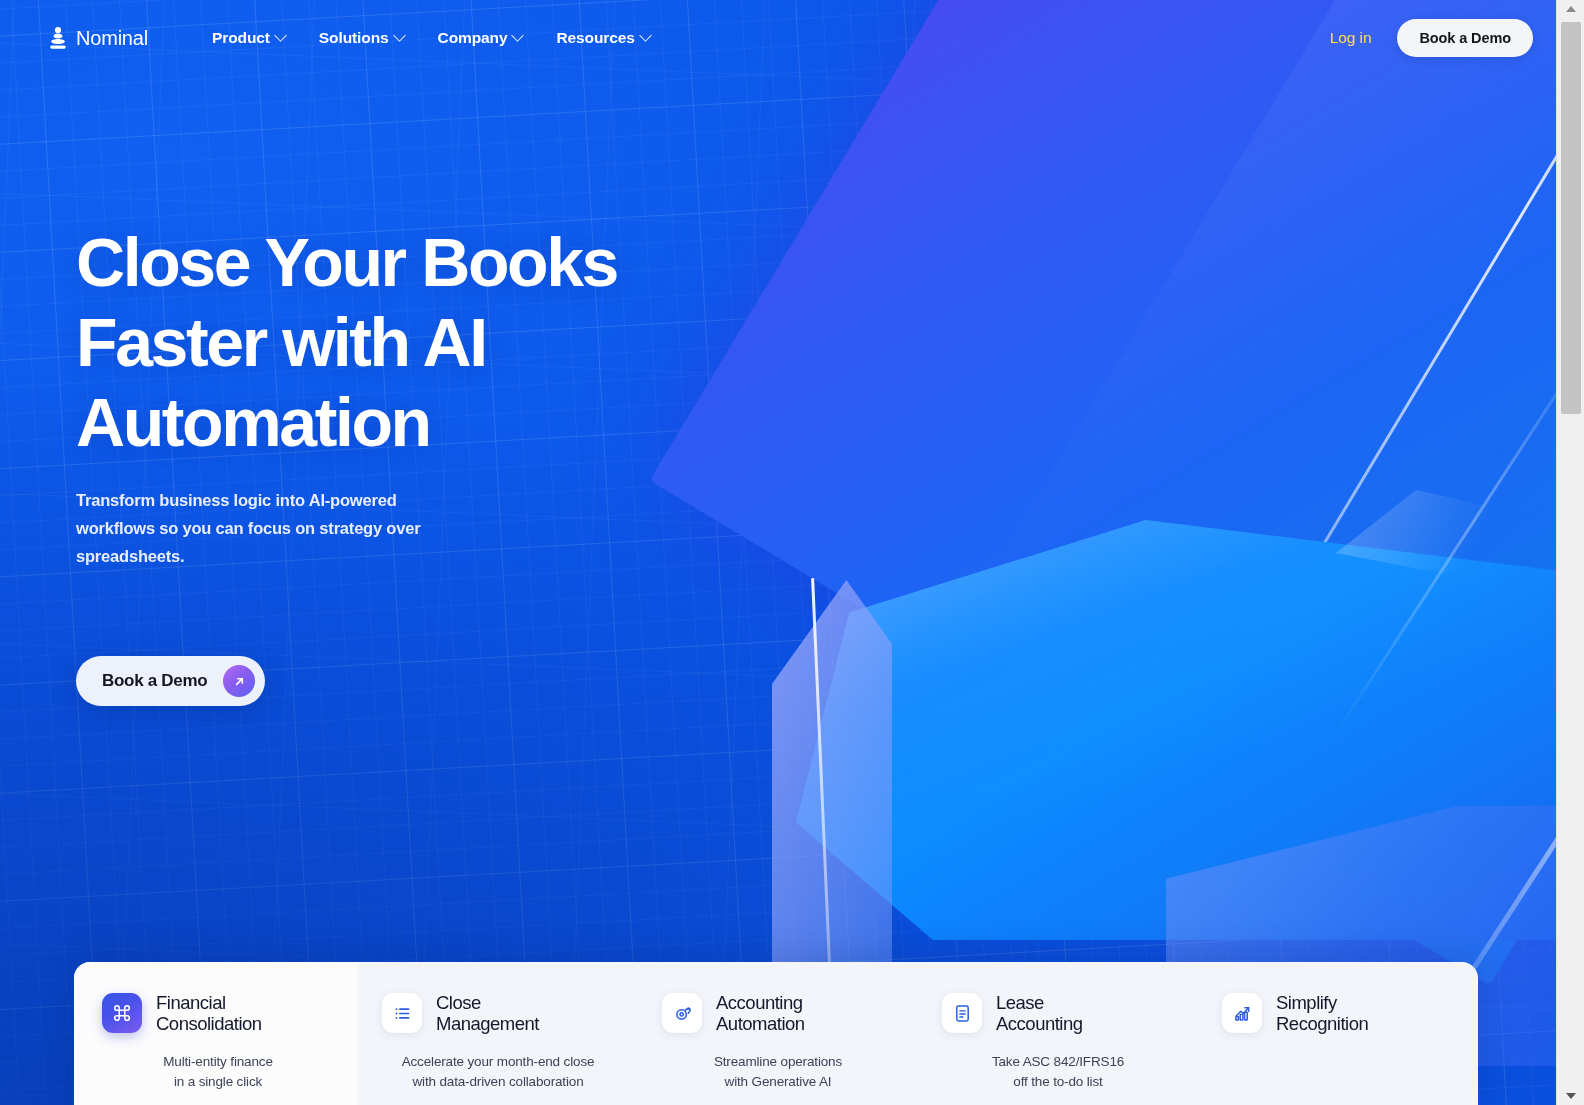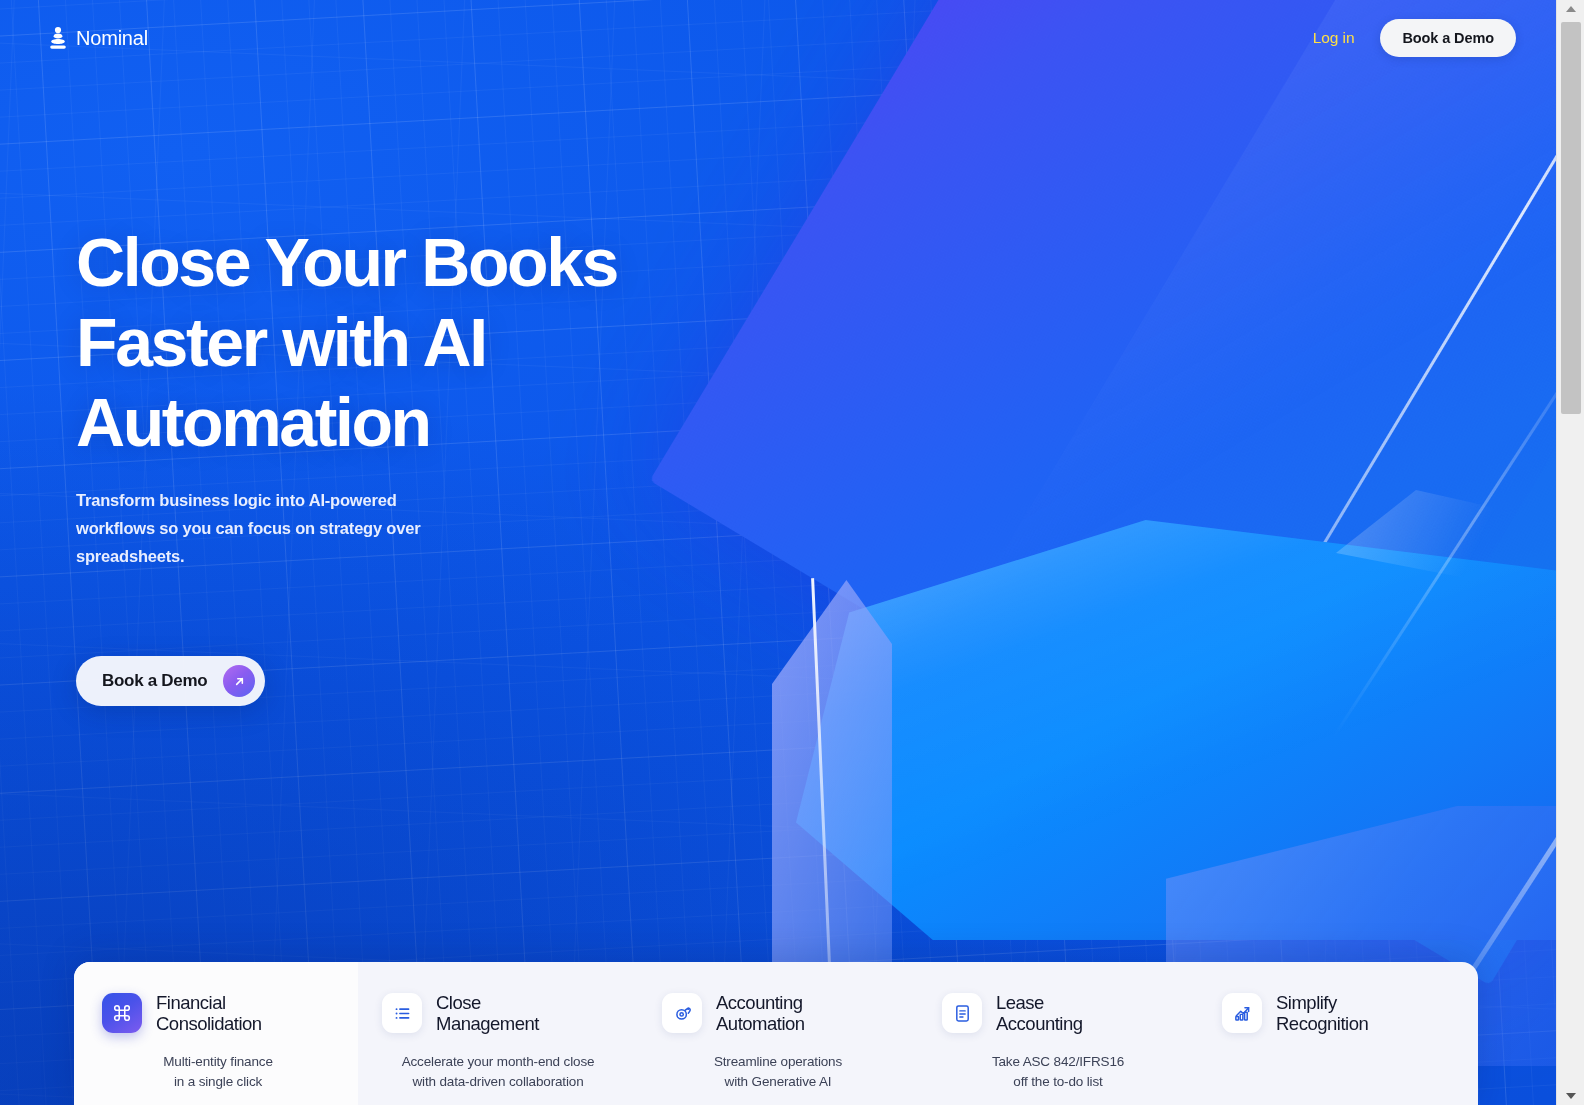--- a/index.html
+++ b/index.html
@@ -146,21 +146,21 @@
     left:600px; top:530px;
     width:200px; height:90px;
     background:linear-gradient(115deg, rgba(255,255,255,.25), rgba(255,255,255,0) 70%);
     clip-path:polygon(40% 0%, 100% 30%, 70% 100%, 0% 70%);
   }
 
   
   .navbar {
     position:absolute; left:0; top:0; width:1556px; height:76px;
     display:flex; align-items:center;
-    padding:0 40px 0 48px;
+    padding:0 23px 0 48px;
     z-index:20;
   }
   .brand { display:flex; align-items:center; gap:8px; cursor:pointer; }
   .brand-mark { width:20px; height:24px; display:block; }
   .brand-name {
     color:#fff; font-size:20px; font-weight:500; letter-spacing:-.2px;
   }
 
   .nav-links { display:flex; align-items:center; gap:34px; margin-left:64px; }
   .nav-item {
@@ -332,20 +332,38 @@
       <div class="brand">
         <svg class="brand-mark" viewBox="0 0 20 24">
           <ellipse cx="10" cy="4" rx="3.1" ry="3.1" fill="#ffffff"></ellipse>
           <path d="M5.6 10.2 C5.6 8.6 7.5 7.6 10 7.6 C12.5 7.6 14.4 8.6 14.4 10.2 C14.4 11.6 12.5 12.4 10 12.4 C7.5 12.4 5.6 11.6 5.6 10.2 Z" fill="#ffffff"></path>
           <path d="M3.2 15.6 C3.2 13.9 6.2 12.9 10 12.9 C13.8 12.9 16.8 13.9 16.8 15.6 C16.8 17.2 13.8 18.1 10 18.1 C6.2 18.1 3.2 17.2 3.2 15.6 Z" fill="#ffffff"></path>
           <rect x="2.2" y="19.4" width="15.6" height="3.4" rx="1.7" fill="#ffffff"></rect>
         </svg>
         <span class="brand-name">Nominal</span>
       </div>
 
+      <div class="nav-links">
+        <div class="nav-item">
+          <span>Product</span>
+          <i class="chev"></i>
+        </div>
+        <div class="nav-item">
+          <span>Solutions</span>
+          <i class="chev"></i>
+        </div>
+        <div class="nav-item">
+          <span>Company</span>
+          <i class="chev"></i>
+        </div>
+        <div class="nav-item">
+          <span>Resources</span>
+          <i class="chev"></i>
+        </div>
+      </div>
 
       <div class="nav-right">
         <a class="login-link" href="#">Log in</a>
         <button class="nav-cta">Book a Demo</button>
       </div>
     </div>
 
     <div class="hero">
       <h1 class="headline">
         <span>Close Your Books</span><br>

